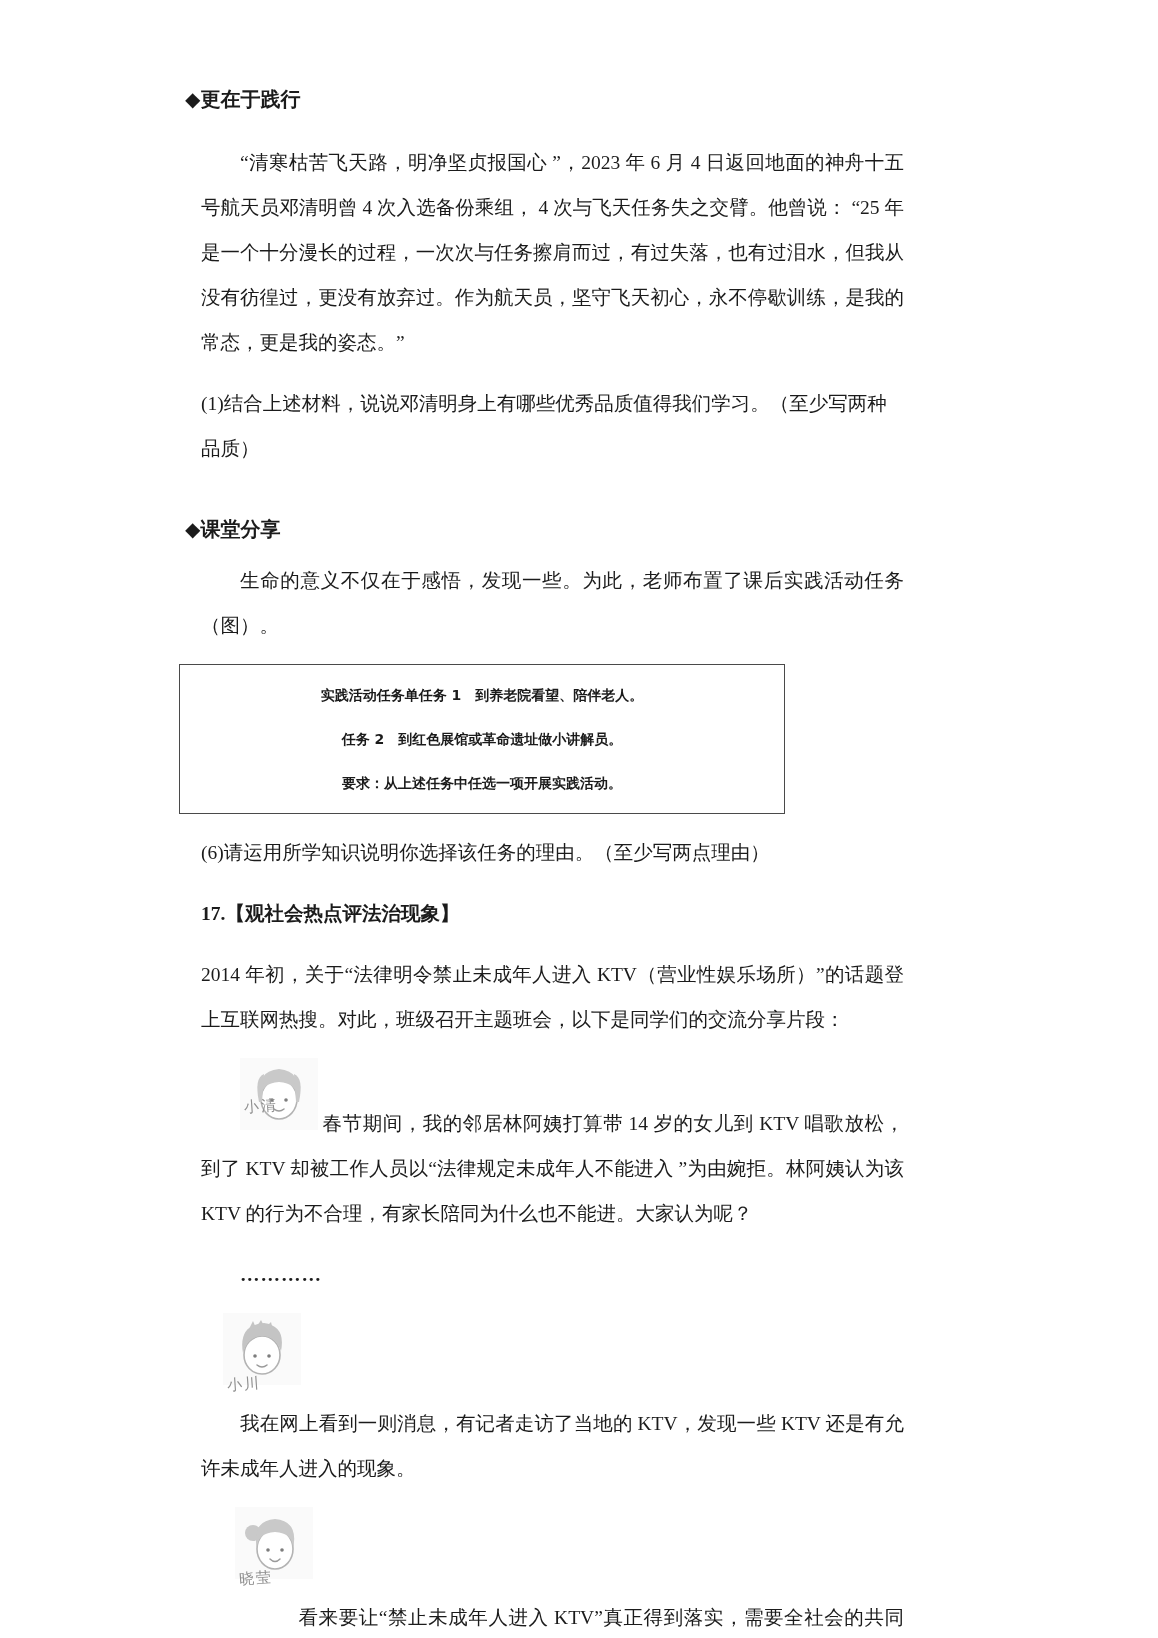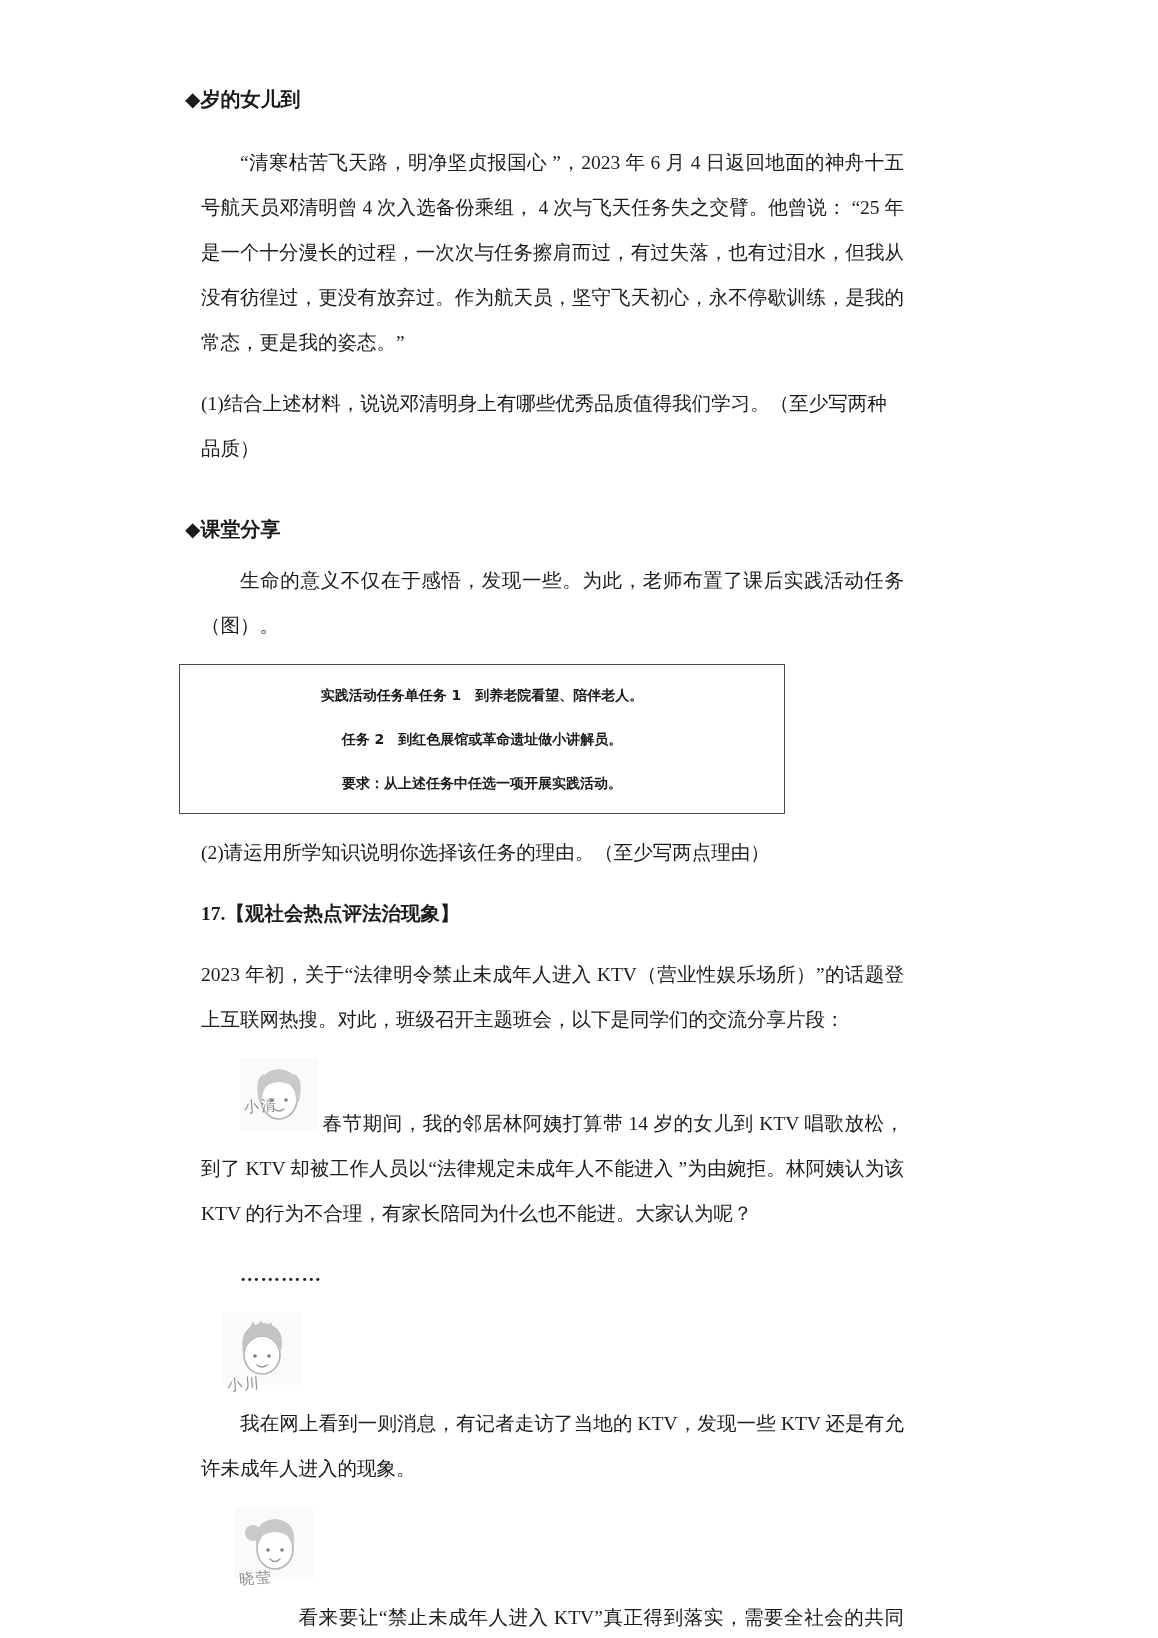--- a/index.html
+++ b/index.html
@@ -72,41 +72,41 @@
   .avatar-row { margin: 12px 0 0 38px; line-height: 0; }
   .avatar-row.wide { margin-left: 50px; }
   .speaker-para { margin-top: 14px; }
   .ellipsis-line { font-weight: 700; letter-spacing: 1px; }
 </style>
 </head>
 <body>
 
 <div class="page">
 
-  <div class="heading h1">◆岁的女儿到</div>
+  <div class="heading h1">◆更在于践行</div>
 
   <p class="para indent2">“清寒枯苦飞天路，明净坚贞报国心 ”，2023 年 6 月 4 日返回地面的神舟十五号航天员邓清明曾 4 次入选备份乘组， 4 次与飞天任务失之交臂。他曾说： “25 年是一个十分漫长的过程，一次次与任务擦肩而过，有过失落，也有过泪水，但我从没有彷徨过，更没有放弃过。作为航天员，坚守飞天初心，永不停歇训练，是我的常态，更是我的姿态。”</p>
 
   <p class="para noj">(1)结合上述材料，说说邓清明身上有哪些优秀品质值得我们学习。（至少写两种品质）</p>
 
   <div class="heading h2">◆课堂分享</div>
 
   <p class="para indent2">生命的意义不仅在于感悟，发现一些。为此，老师布置了课后实践活动任务（图）。</p>
 
   <div class="task-box">
     <div class="task-line">实践活动任务单任务 1　到养老院看望、陪伴老人。</div>
     <div class="task-line">任务 2　到红色展馆或革命遗址做小讲解员。</div>
     <div class="task-line">要求：从上述任务中任选一项开展实践活动。</div>
   </div>
 
-  <p class="para noj">(2)请运用所学知识说明你选择该任务的理由。（至少写两点理由）</p>
+  <p class="para noj">(6)请运用所学知识说明你选择该任务的理由。（至少写两点理由）</p>
 
   <p class="para noj bold-line">17.【观社会热点评法治现象】</p>
 
-  <p class="para">2023 年初，关于“法律明令禁止未成年人进入 KTV（营业性娱乐场所）”的话题登上互联网热搜。对此，班级召开主题班会，以下是同学们的交流分享片段：</p>
+  <p class="para">2014 年初，关于“法律明令禁止未成年人进入 KTV（营业性娱乐场所）”的话题登上互联网热搜。对此，班级召开主题班会，以下是同学们的交流分享片段：</p>
 
   <p class="para indent2 speaker-para"><span class="avatar"><svg viewBox="0 0 78 72" width="78" height="72">
           <ellipse cx="39" cy="41" rx="18" ry="20" fill="#ffffff" stroke="#b3b3b3" stroke-width="1.6"></ellipse>
           <path d="M21 41 Q15 13 39 11 Q63 13 57 41 Q57 25 39 24 Q21 25 21 41 Z" fill="#c9c9c9"></path>
           <path d="M19 44 Q14 20 24 16 L22 44 Z" fill="#c9c9c9"></path>
           <path d="M59 44 Q64 20 54 16 L56 44 Z" fill="#c9c9c9"></path>
           <circle cx="32" cy="42" r="1.8" fill="#7d7d7d"></circle>
           <circle cx="46" cy="42" r="1.8" fill="#7d7d7d"></circle>
           <path d="M34 51 Q39 55 44 51" stroke="#9a9a9a" stroke-width="1.5" fill="none" stroke-linecap="round"></path>
         </svg><span class="avatar-name">小清</span></span><span>春节期间，我的邻居林阿姨打算带 14 岁的女儿到 KTV 唱歌放松，到了 KTV 却被工作人员以“法律规定未成年人不能进入 ”为由婉拒。林阿姨认为该 KTV 的行为不合理，有家长陪同为什么也不能进。大家认为呢？</span></p>

